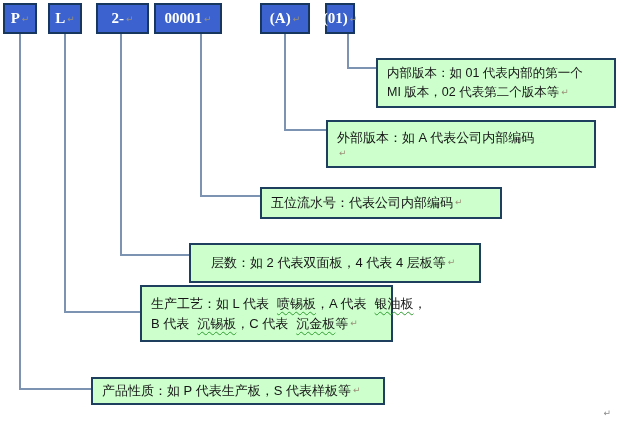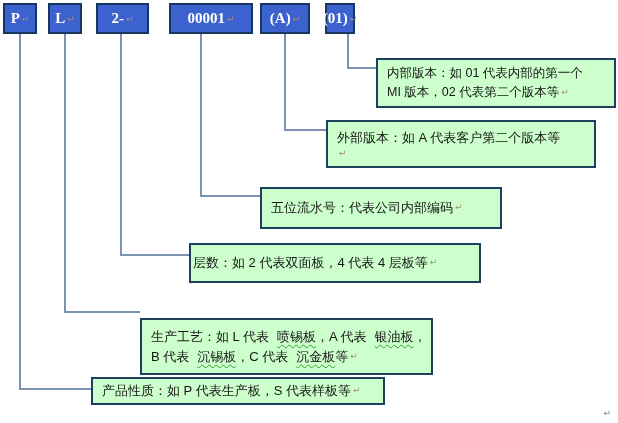--- a/index.html
+++ b/index.html
@@ -10,21 +10,21 @@
   
   .code-box{
     position:absolute;top:3px;height:31px;box-sizing:border-box;
     border:2px solid var(--box-border);background:var(--box-fill);
     color:#fff;display:flex;align-items:center;justify-content:center;
     font-family:"Liberation Serif","DejaVu Serif",serif;font-weight:bold;font-size:15px;
   }
   #cb0{left:3px;width:34px}
   #cb1{left:48px;width:34px}
   #cb2{left:96px;width:53px}
-  #cb3{left:169px;width:84px}
+  #cb3{left:154px;width:68px}
   #cb4{left:260px;width:50px}
   #cb5{left:325px;width:30px}
   .pmark{
     font-size:9px;color:var(--pmark);font-weight:normal;margin-left:2px;
     font-family:"DejaVu Sans",sans-serif;align-self:center;
   }
   
   .vline{position:absolute;width:2px;background:var(--line);}
   .hline{position:absolute;height:2px;background:var(--line);}
   #v0{left:19px;top:34px;height:356px}  #h0{left:19px;top:388px;width:72px}
@@ -36,23 +36,23 @@
   
   .callout{
     position:absolute;box-sizing:border-box;
     border:2px solid var(--callout-border);background:var(--callout-fill);
     display:flex;flex-direction:column;justify-content:center;
     padding:1px 5px 1px 9px;font-size:13px;color:#151515;line-height:1.5;
     white-space:nowrap;
   }
   #co0{left:376px;top:58px;width:240px;height:50px;font-size:12.5px}
   #co1{left:326px;top:120px;width:270px;height:48px}
-  #co2{left:260px;top:187px;width:242px;height:42px}
-  #co3{left:189px;top:243px;width:292px;height:40px;padding-left:2px}
-  #co4{left:140px;top:318px;width:293px;height:57px}
+  #co2{left:260px;top:187px;width:242px;height:32px}
+  #co3{left:189px;top:243px;width:292px;height:40px;padding-left:20px}
+  #co4{left:140px;top:285px;width:253px;height:57px}
   #co5{left:91px;top:377px;width:294px;height:28px}
   .cline{display:flex;align-items:baseline;}
   .wavy{
     text-decoration:underline;text-decoration-style:wavy;
     text-decoration-color:var(--wavy);text-decoration-thickness:1px;
     text-underline-offset:3px;
     margin-left:8px;
   }
   
   .corner-mark{
@@ -107,21 +107,21 @@
       <div class="cline">
         <span>内部版本：如 01 代表内部的第一个</span>
       </div>
       <div class="cline">
         <span>MI 版本，02 代表第二个版本等</span>
         <span class="pmark">↵</span>
       </div>
     </div>
   <div class="callout" id="co1">
       <div class="cline">
-        <span>外部版本：如 A 代表客户第二个版本等</span>
+        <span>外部版本：如 A 代表公司内部编码</span>
       </div>
       <div class="cline">
         <span class="pmark">↵</span>
       </div>
     </div>
   <div class="callout" id="co2">
       <div class="cline">
         <span>五位流水号：代表公司内部编码</span>
         <span class="pmark">↵</span>
       </div>

